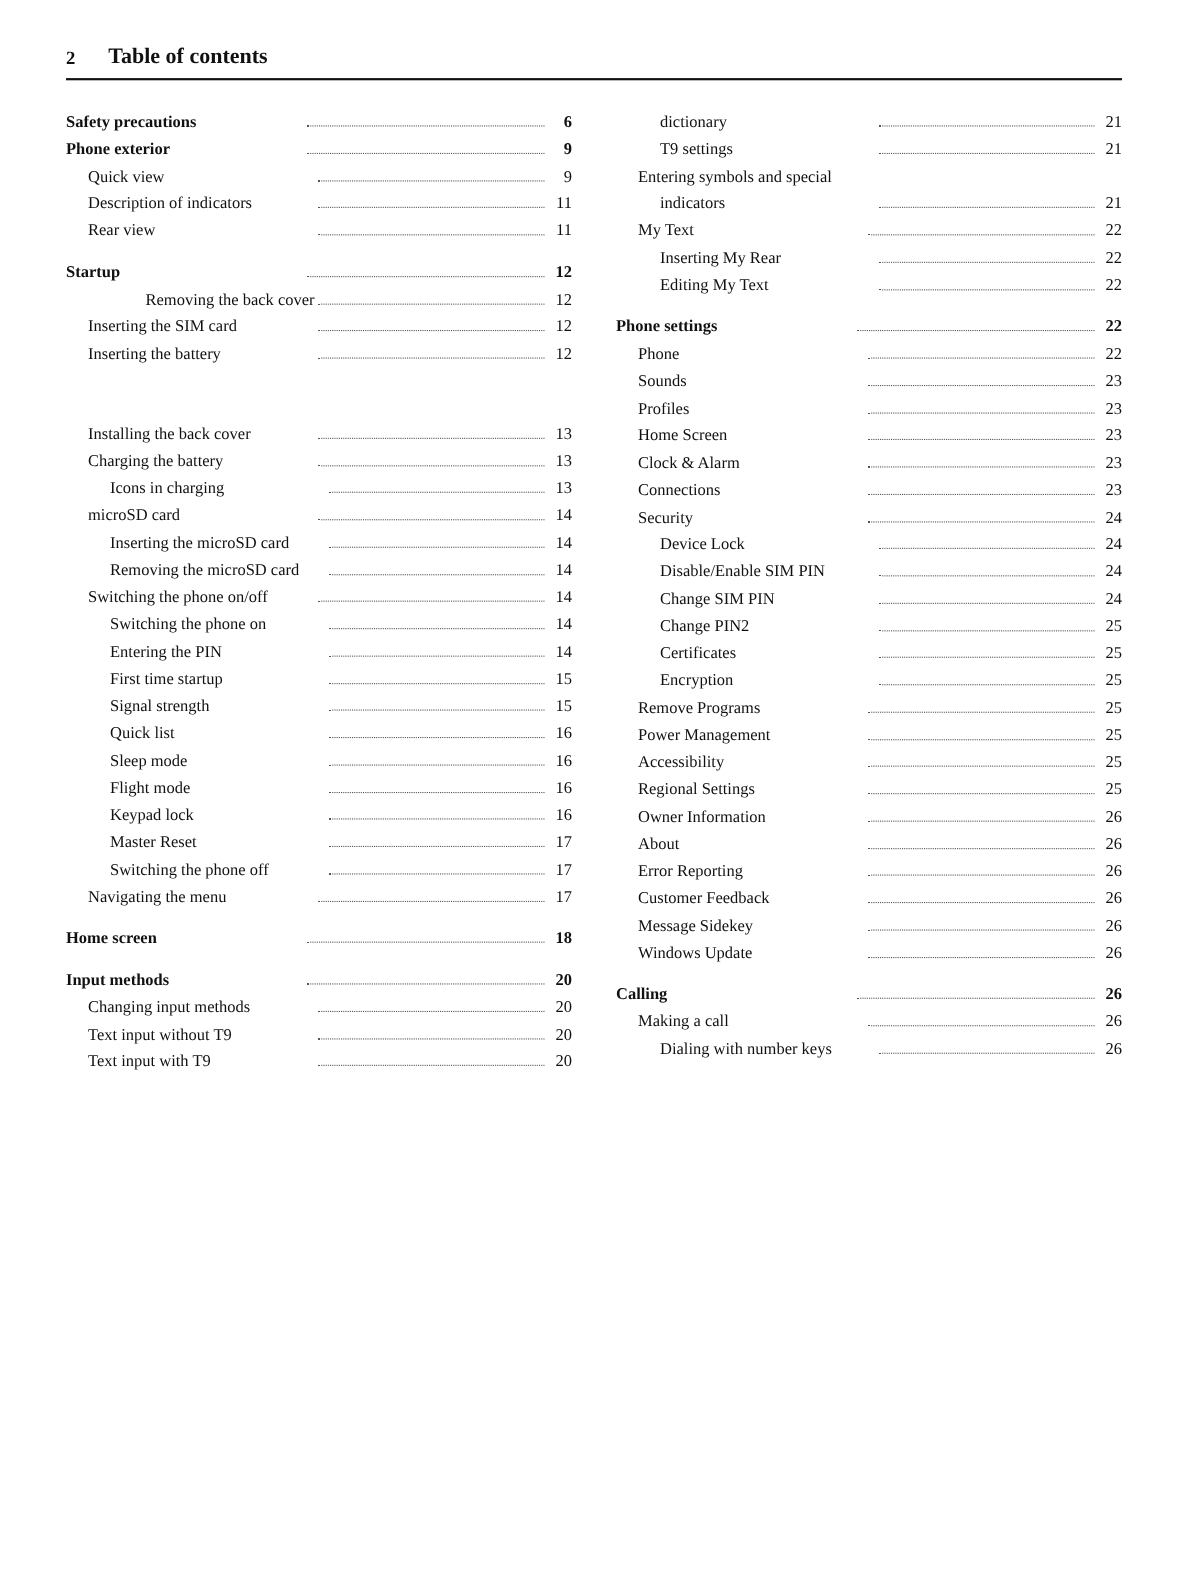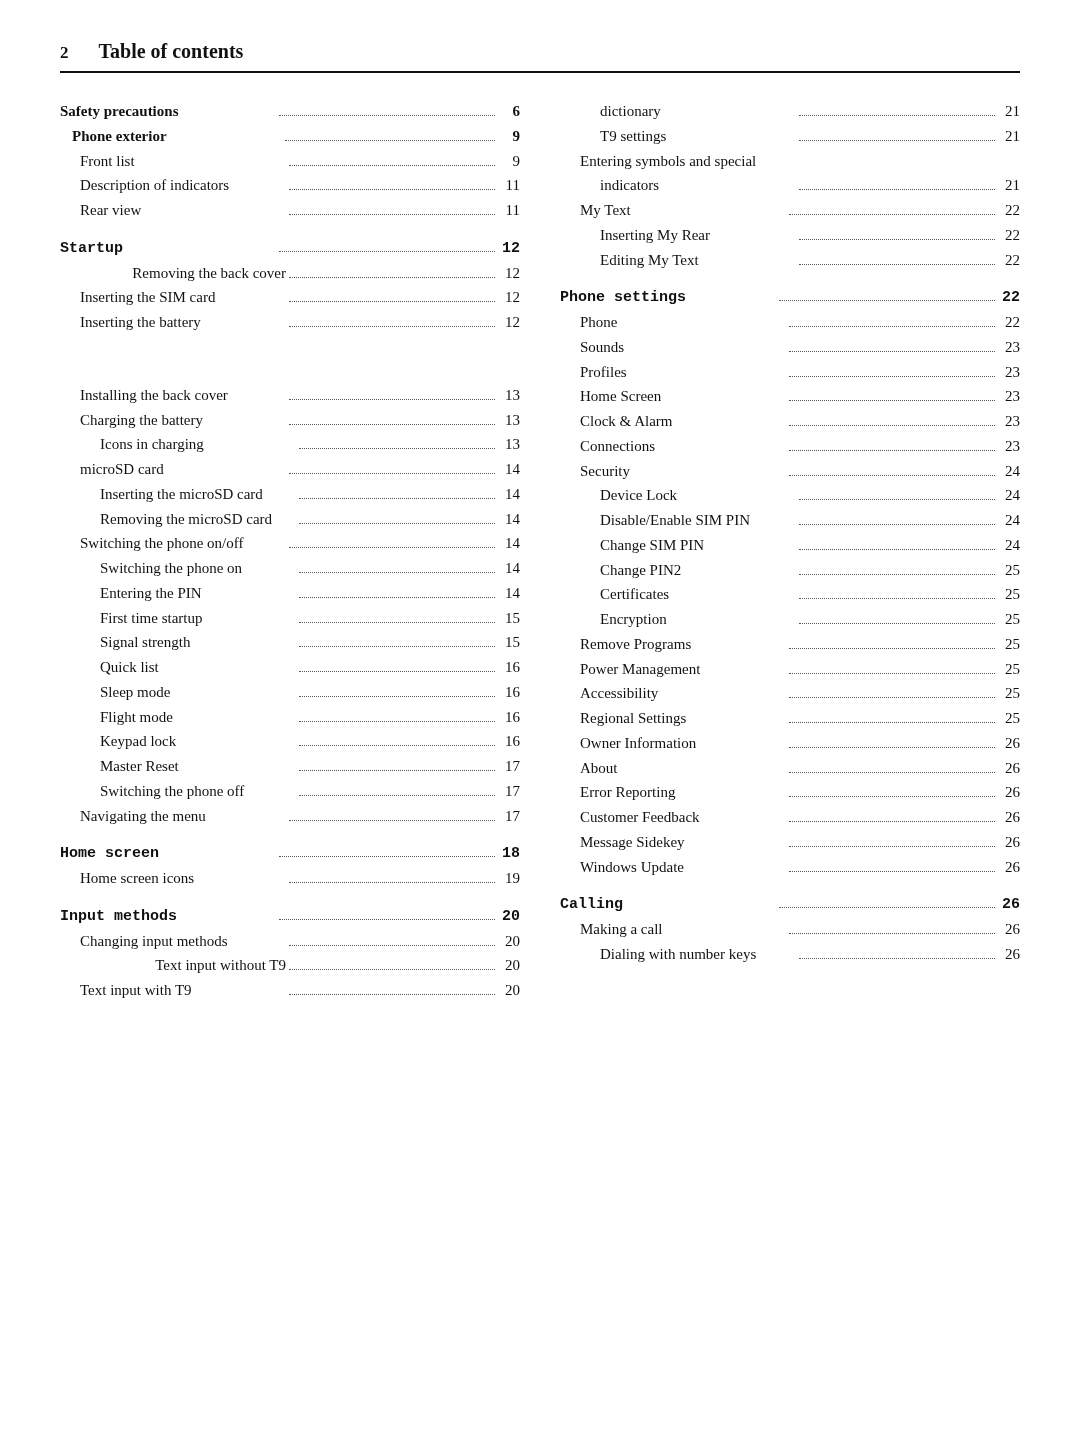--- a/index.html
+++ b/index.html
@@ -59,45 +59,45 @@
     }
     .toc-page {
       white-space: nowrap;
       text-align: right;
       min-width: 22px;
     }
     .toc-bold .toc-label,
     .toc-bold .toc-page {
       font-weight: bold;
     }
-    .mb-section { margin-top: 16px; font-family: Liberation Mono, monospace; }
+    .mb-section { margin-top: 16px; }
   </style>
 </head>
 <body>
 
 <div class="page-header">
   <span class="page-number">2</span>
   <span class="page-title">Table of contents</span>
 </div>
 <hr class="header-rule">
 
 <div class="toc-columns">
   <div class="toc-col" id="left-col">
       <div class="toc-entry toc-bold">
         <span class="toc-label" style="padding-left: 0px;">Safety precautions</span>
         <span class="toc-dots"></span>
         <span class="toc-page">6</span>
       </div>
       <div class="toc-entry toc-bold">
-        <span class="toc-label" style="padding-left: 0px; margin-left: 12px;">Phone exterior</span>
+        <span class="toc-label" style="padding-left: 0px;">Phone exterior</span>
         <span class="toc-dots"></span>
         <span class="toc-page">9</span>
       </div>
       <div class="toc-entry">
-        <span class="toc-label" style="padding-left: 20px;">Front list</span>
+        <span class="toc-label" style="padding-left: 20px;">Quick view</span>
         <span class="toc-dots"></span>
         <span class="toc-page">9</span>
       </div>
       <div class="toc-entry">
         <span class="toc-label" style="padding-left: 20px;">Description of indicators</span>
         <span class="toc-dots"></span>
         <span class="toc-page">11</span>
       </div>
       <div class="toc-entry">
         <span class="toc-label" style="padding-left: 20px;">Rear view</span>
@@ -212,37 +212,32 @@
       <div class="toc-entry">
         <span class="toc-label" style="padding-left: 20px;">Navigating the menu</span>
         <span class="toc-dots"></span>
         <span class="toc-page">17</span>
       </div>
       <div class="toc-entry toc-bold mb-section">
         <span class="toc-label" style="padding-left: 0px;">Home screen</span>
         <span class="toc-dots"></span>
         <span class="toc-page">18</span>
       </div>
-      <div class="toc-entry">
-        <span class="toc-label" style="padding-left: 20px;">Home screen icons</span>
-        <span class="toc-dots"></span>
-        <span class="toc-page">19</span>
-      </div>
       <div class="toc-entry toc-bold mb-section">
         <span class="toc-label" style="padding-left: 0px;">Input methods</span>
         <span class="toc-dots"></span>
         <span class="toc-page">20</span>
       </div>
       <div class="toc-entry">
         <span class="toc-label" style="padding-left: 20px;">Changing input methods</span>
         <span class="toc-dots"></span>
         <span class="toc-page">20</span>
       </div>
       <div class="toc-entry">
-        <span class="toc-label" style="padding-left: 20px; text-align: right;">Text input without T9</span>
+        <span class="toc-label" style="padding-left: 20px;">Text input without T9</span>
         <span class="toc-dots"></span>
         <span class="toc-page">20</span>
       </div>
       <div class="toc-entry">
         <span class="toc-label" style="padding-left: 20px;">Text input with T9</span>
         <span class="toc-dots"></span>
         <span class="toc-page">20</span>
       </div>
     </div>
   <div class="toc-col" id="right-col">

